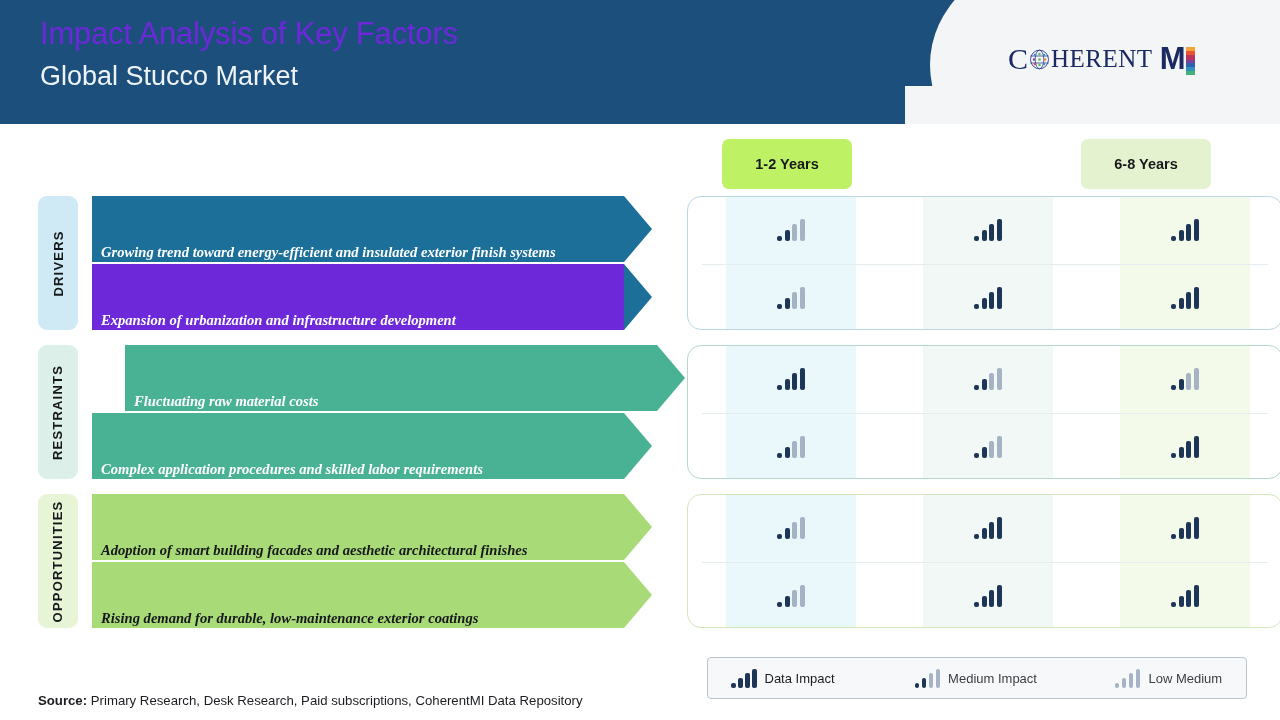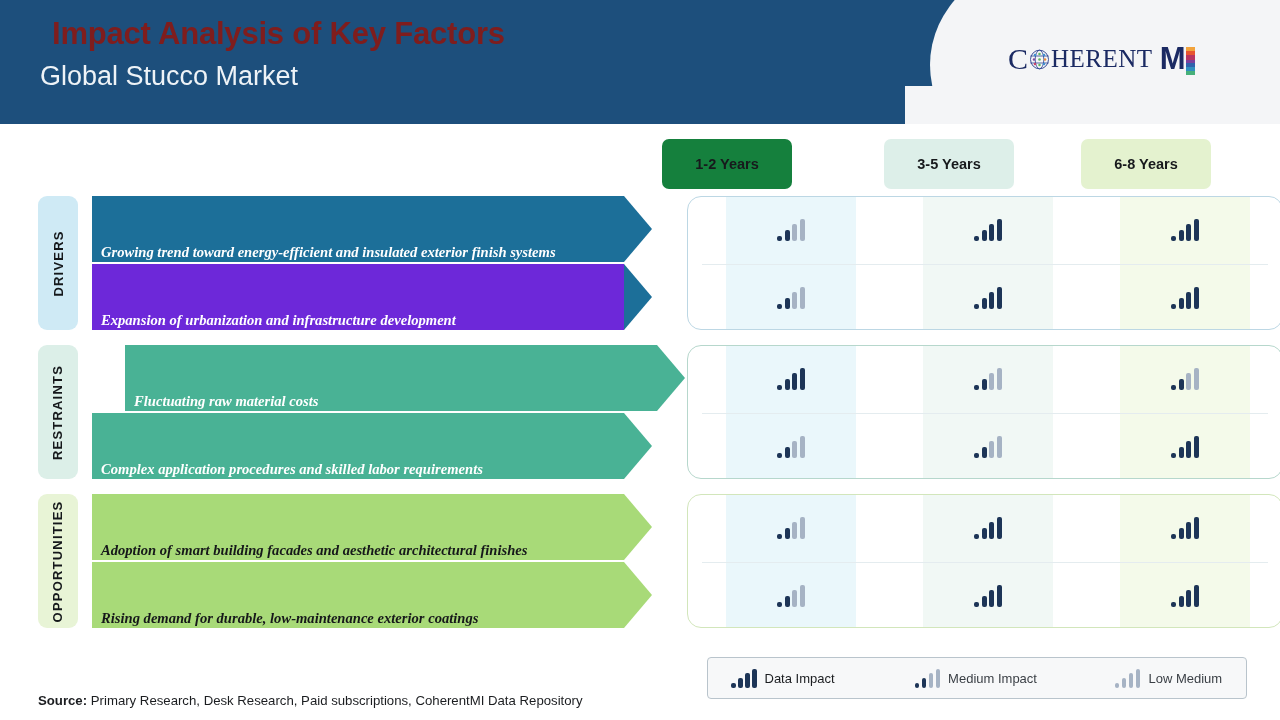--- a/index.html
+++ b/index.html
@@ -20,44 +20,43 @@
   .header-curve{
     position:absolute;left:930px;top:-40px;width:230px;height:210px;
     background:#f4f5f7;border-radius:50% 0 0 50%/50% 0 0 50%;
     transform:rotate(0deg);
   }
   .header-curve2{
     position:absolute;left:905px;top:86px;width:400px;height:80px;background:#f4f5f7;
   }
   .title-block{position:absolute;left:40px;top:12px;z-index:4;}
   .title-main{
-    color:#7f1d1d;font-size:31px;font-weight:bold;letter-spacing:-0.2px;line-height:44px;
+    color:#6d28d9;font-size:31px;font-weight:normal;letter-spacing:-0.2px;line-height:44px;
     white-space:nowrap;
-    margin-left:12px;
   }
   .title-sub{
     color:#eef3f7;font-size:27px;font-weight:normal;line-height:40px;white-space:nowrap;
   }
 
   
   .logo{position:absolute;left:1008px;top:44px;z-index:6;display:flex;align-items:center;}
   .logo-c{font-family:"Liberation Serif", serif;font-size:30px;color:#1b2a63;letter-spacing:0px;line-height:30px;}
   .logo-globe{width:21px;height:21px;margin:0 1px 0 1px;position:relative;display:inline-block;}
   .logo-rest{font-family:"Liberation Serif", serif;font-size:25px;color:#1b2a63;letter-spacing:0.5px;line-height:30px;}
   .logo-m{font-size:31px;font-weight:bold;color:#1b2a63;margin-left:7px;line-height:30px;letter-spacing:-1px;}
   .logo-i{display:inline-block;width:9px;height:28px;margin-left:2px;position:relative;top:2px;
       background:linear-gradient(to bottom,#f2a33c 0%,#f2a33c 16%,#e8552f 16%,#e8552f 30%,#b93560 30%,#b93560 45%,#7b3f9d 45%,#7b3f9d 58%,#2f62ad 58%,#2f62ad 72%,#2f8fbf 72%,#2f8fbf 86%,#46b07a 86%,#46b07a 100%);}
 
   
   .col-head{
     position:absolute;top:139px;height:50px;width:130px;
     border-radius:7px;display:flex;align-items:center;justify-content:center;
     font-size:14.5px;font-weight:bold;color:#17191c;
   }
-  #colhead0{left:662px;background:#15803d;}
+  #colhead0{left:722px;background:#bef264;}
   #colhead1{left:884px;background:#ddefe9;}
   #colhead2{left:1081px;background:#e4f2cf;justify-content:center;}
 
   
   .group{position:absolute;left:38px;}
   .group-tab{
     position:absolute;left:0;top:0;width:40px;
     border-radius:9px;
     display:flex;align-items:center;justify-content:center;
   }
@@ -157,23 +156,20 @@
         <circle cx="15" cy="15" r="1.25" fill="#3f8fd0"></circle>
       </svg>
     </span>
     <span class="logo-rest">HERENT</span>
     <span class="logo-m">M</span>
     <span class="logo-i"></span>
   </div>
 
   <div class="col-head" id="colhead0">
     <span>1-2 Years</span>
-  </div>
-  <div class="col-head" id="colhead1">
-    <span>3-5 Years</span>
   </div>
   <div class="col-head" id="colhead2">
     <span>6-8 Years</span>
   </div>
 
   <div id="groups-host">
       <div class="group" style="top: 196px; height: 134px; width: 1207px;">
         <div class="group-tab" style="height: 134px; background: rgb(207, 234, 245);">
           <span>DRIVERS</span>
         </div>

